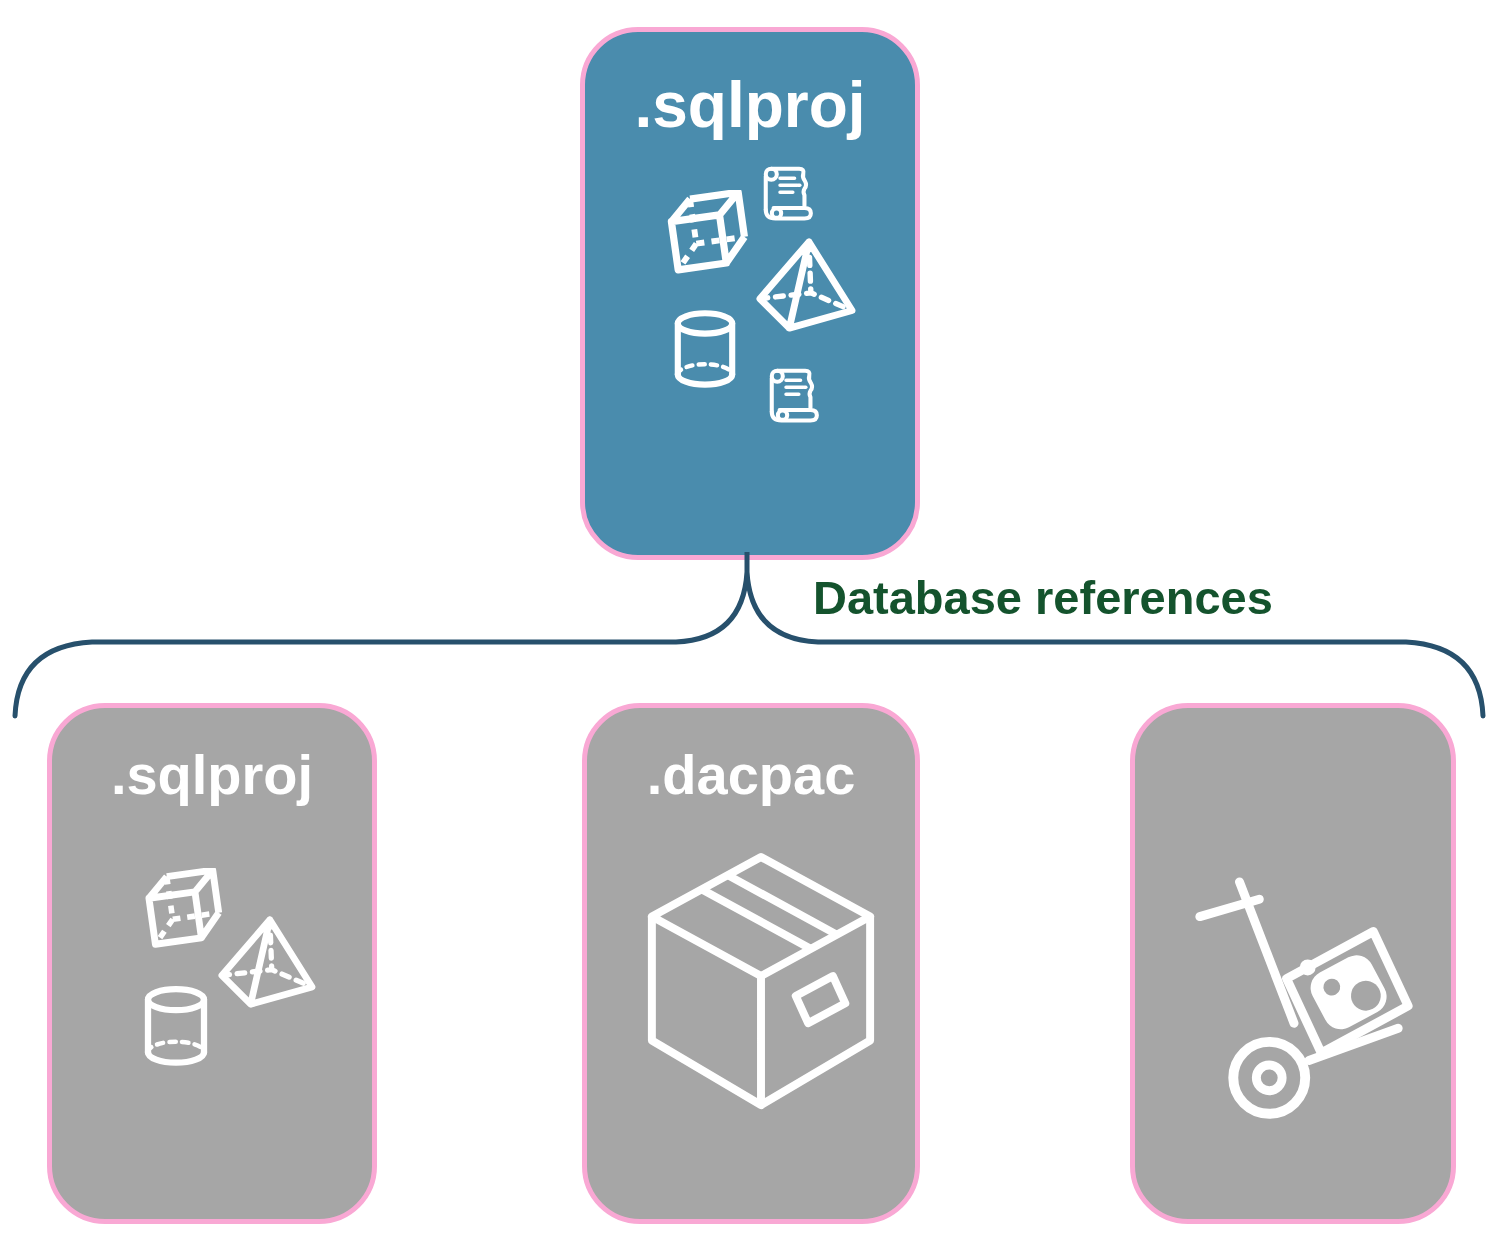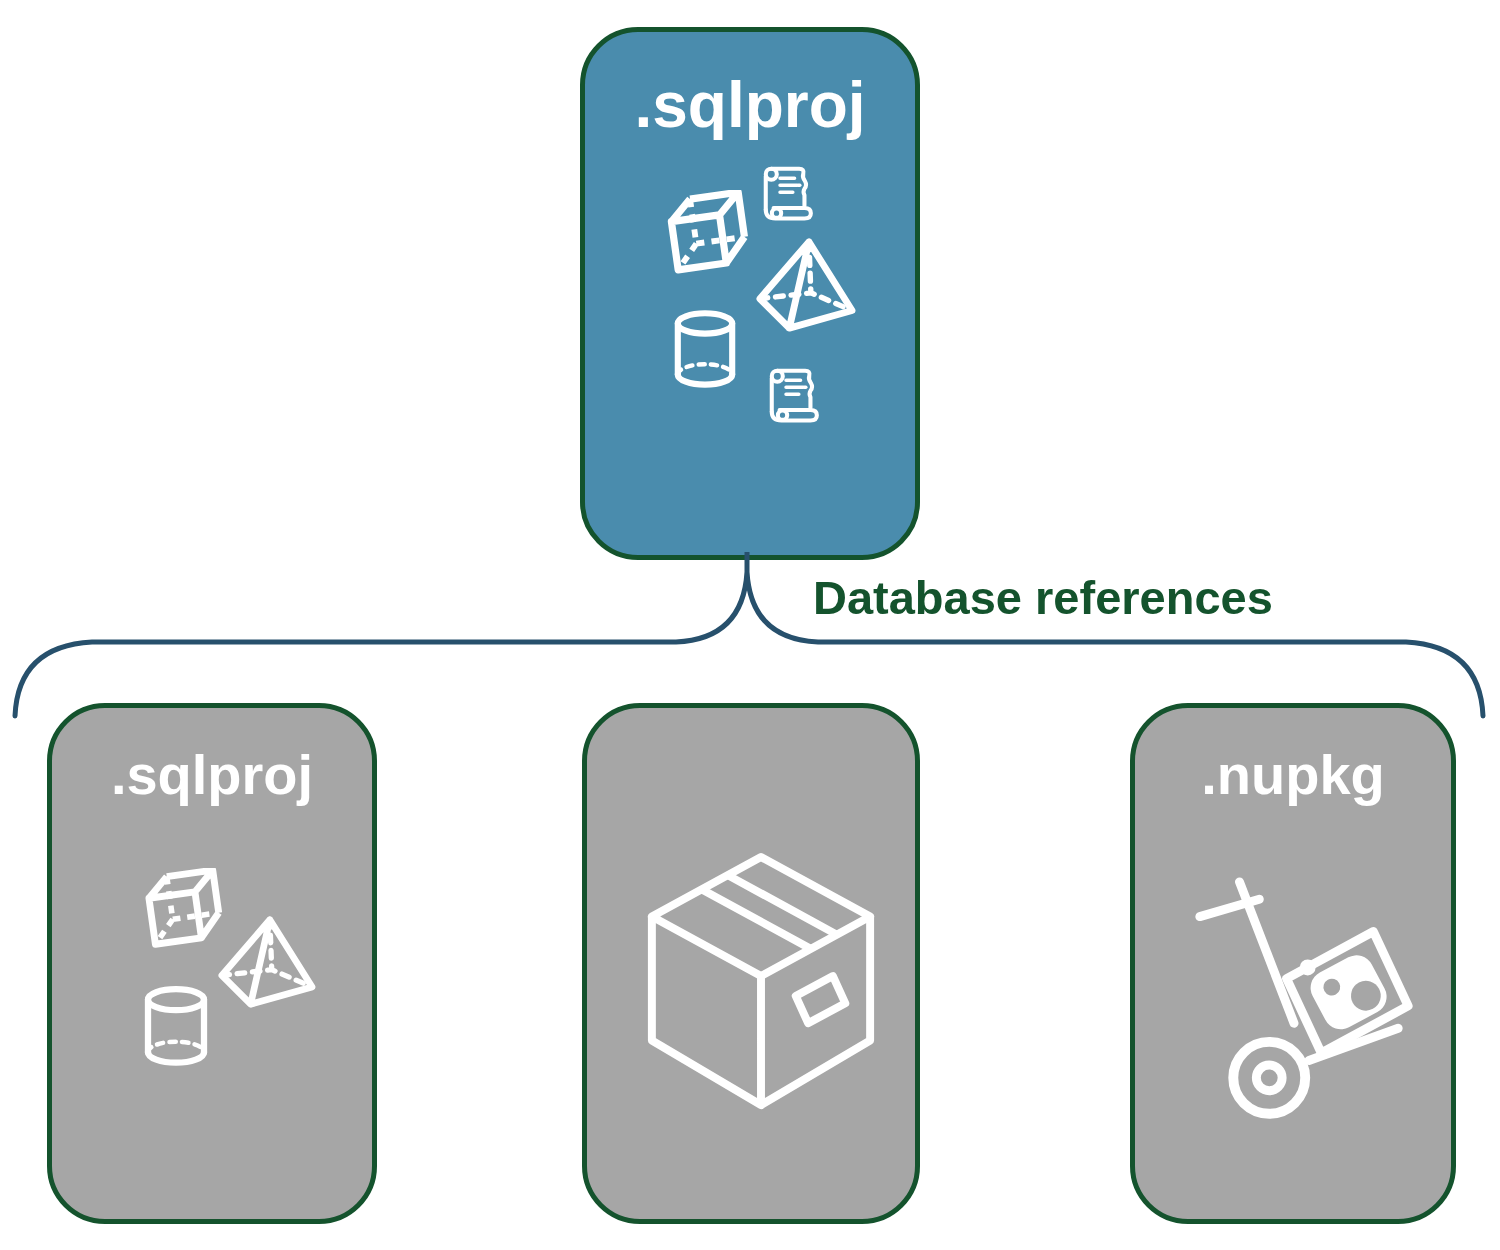--- a/index.html
+++ b/index.html
@@ -2,21 +2,21 @@
 <html><head>
 <meta charset="utf-8">
 <style>
   html,body{margin:0;padding:0;}
   body{
     width:1500px;height:1250px;background:#ffffff;position:relative;overflow:hidden;
     font-family:"Liberation Sans", sans-serif;
   }
   .node{
     position:absolute;box-sizing:border-box;
-    border:5px solid #14532d;border-radius:58px;
+    border:5px solid #f9a8d4;border-radius:58px;
   }
   .node--root{left:580px;top:27px;width:340px;height:533px;background:#4A8CAD;}
   .node--child{top:703px;height:521px;background:#A6A6A6;}
   .node--child1{left:47px;width:330px;}
   .node--child2{left:582px;width:338px;}
   .node--child3{left:1130px;width:326px;}
   .node-title{
     text-align:center;color:#ffffff;font-weight:bold;letter-spacing:0px;
   }
   .node--root .node-title{font-size:64px;margin-top:36px;}
@@ -113,34 +113,34 @@
     <svg viewBox="0 0 100 120" fill="none" stroke="#fff" stroke-width="9" stroke-linecap="round">
       <ellipse cx="50" cy="21" rx="40" ry="15"></ellipse>
       <path d="M10 21 V96 M90 21 V96"></path>
       <path d="M10 96 A40 15 0 0 0 90 96"></path>
       <path d="M10 96 A40 15 0 0 1 90 96" stroke-dasharray="9 9" stroke-width="6.5"></path>
     </svg>
   </div>
 </div>
 
 <div class="node node--child node--child2">
+  <div class="node-title">.dacpac</div>
 
   <div class="icon" style="left:50px;top:134px;width:248px;height:278px;">
     <svg viewBox="0 0 100 112" fill="none" stroke="#fff" stroke-width="3.2" stroke-linejoin="round">
       <path d="M50 6 L94 30 L50 54 L6 30 Z"></path>
       <path d="M6 30 V80 L50 106 V54"></path>
       <path d="M94 30 V80 L50 106"></path>
       <path d="M26 19 L70 43 M36 13 L80 37"></path>
       <path d="M64 62 L79 54 L84 65 L69 73 Z"></path>
     </svg>
   </div>
 </div>
 
 <div class="node node--child node--child3">
-  <div class="node-title">.nupkg</div>
 
   <div class="icon" style="left:40px;top:155px;width:248px;height:266px;">
     <svg viewBox="0 0 100 106" fill="none" stroke="#fff" stroke-width="3.6" stroke-linecap="round" stroke-linejoin="round">
 
       <path d="M10 21 L34 14"></path>
       <path d="M26 7 L48 64"></path>
 
       <path d="M54 79 L90 66"></path>
 
       <circle cx="38" cy="86" r="14.5" stroke-width="4"></circle>

